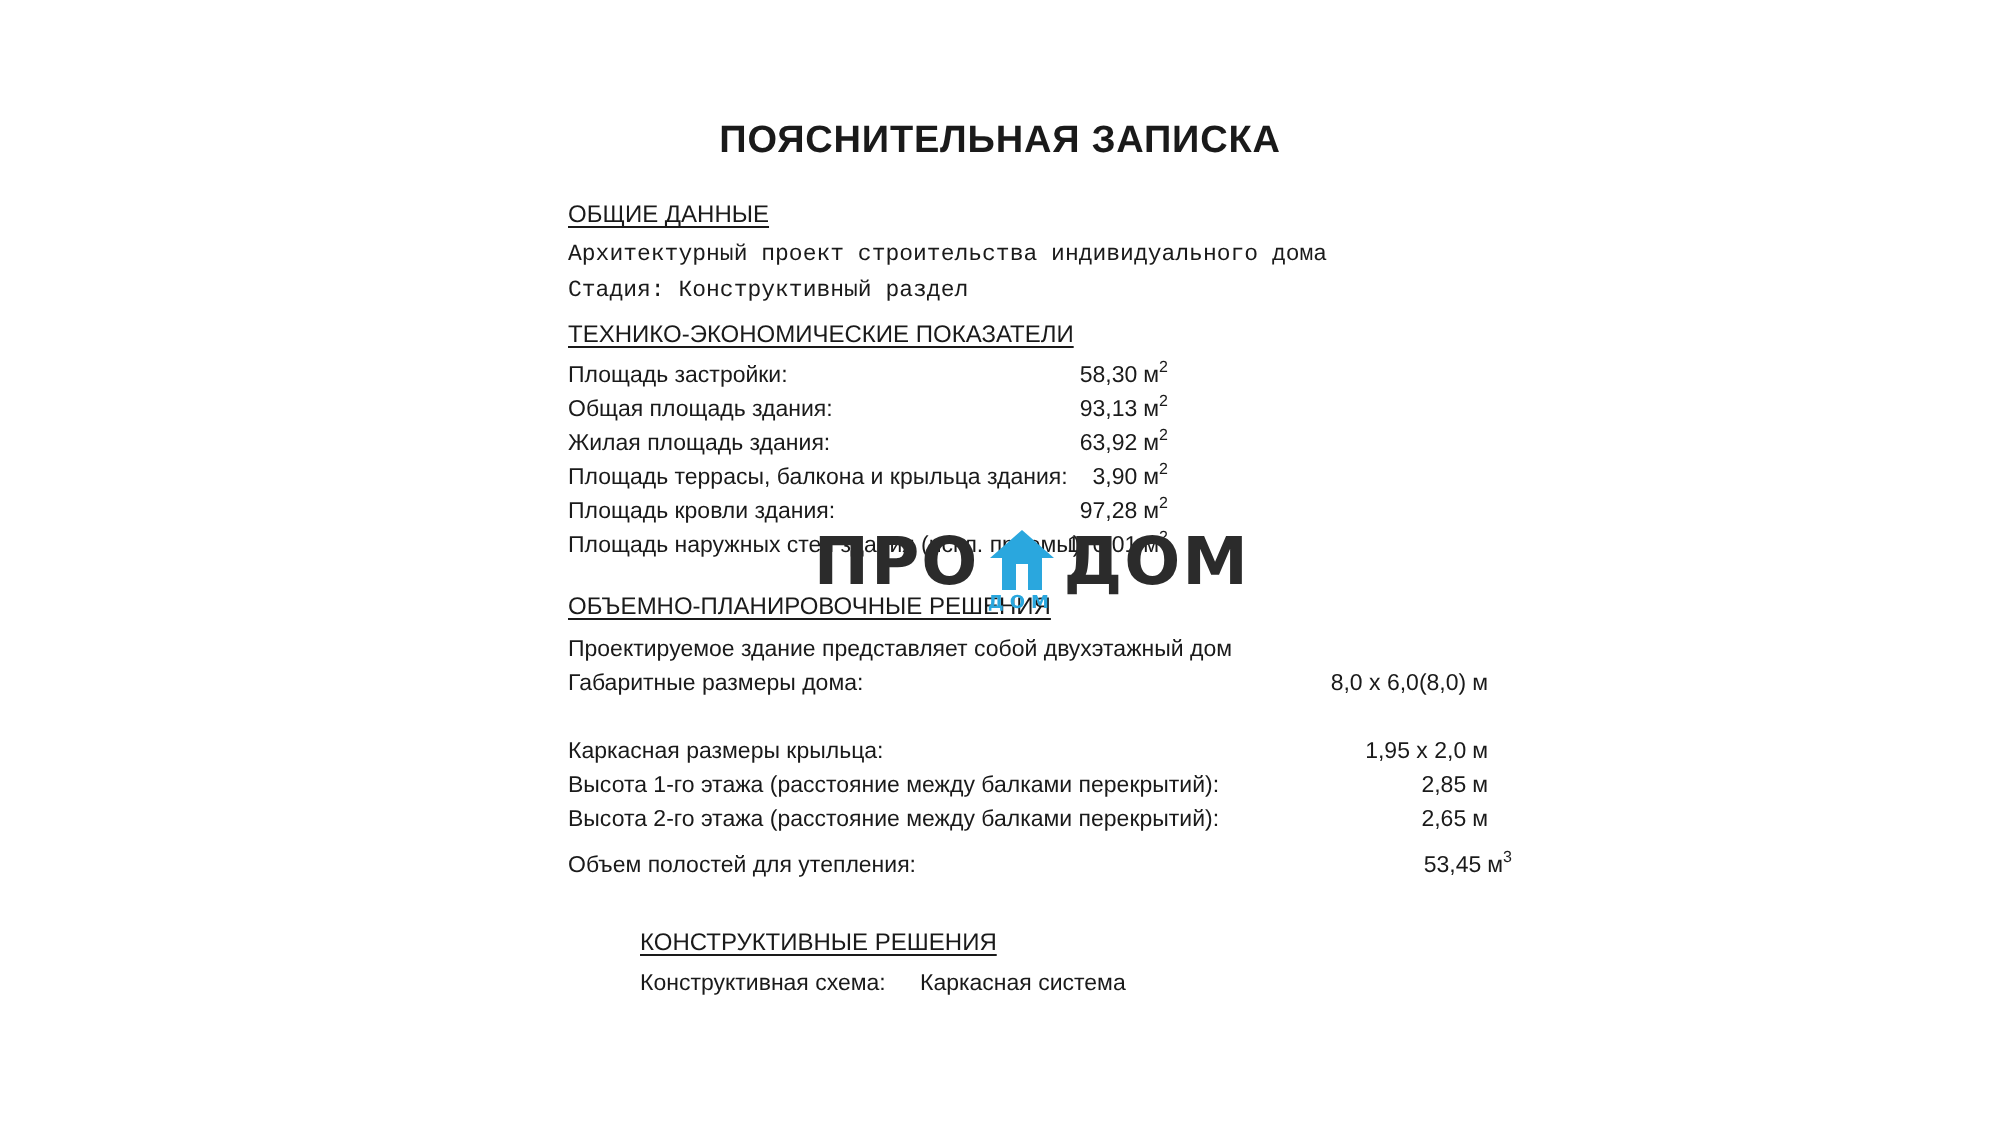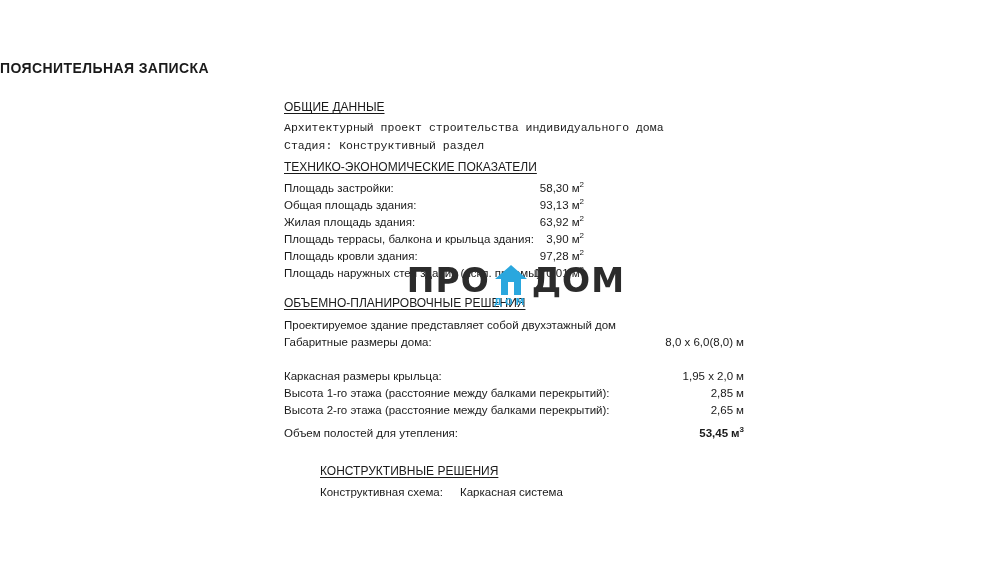--- a/index.html
+++ b/index.html
@@ -18,21 +18,22 @@
   .page {
     position: absolute;
     inset: 0;
     background: #ffffff;
   }
   .doc-title {
     position: absolute;
     left: 0;
     top: 60px;
     width: 1000px;
-    font-size: 14px;
+    text-align: center;
+    font-size: 19px;
     font-weight: bold;
     letter-spacing: 0.4px;
   }
   .section {
     position: absolute;
     left: 284px;
   }
   .section-heading {
     font-size: 12px;
     text-decoration: underline;
@@ -82,21 +83,21 @@
   #tech .row .value { width: 120px; left: 180px; }
 
   
   #planning { top: 296px; }
   #planning .section-heading { margin-bottom: 6px; }
   #planning .line { line-height: 18px; }
   #planning .row .value { width: 130px; left: 330px; }
 
   
   #insulation { top: 425px; }
-  #insulation .row .value { width: 130px; left: 330px; font-weight: bold; }
+  #insulation .row .value { width: 130px; left: 342px; }
 
   
   #structural { top: 464px; margin-left: 36px; }
   #structural .section-heading { margin-bottom: 6px; }
   #structural .row .value { width: 110px; left: 140px; text-align: left; }
   #structural .row .value.num { text-align: right; width: 110px; left: 140px; }
 
   
   .watermark {
     position: absolute;

